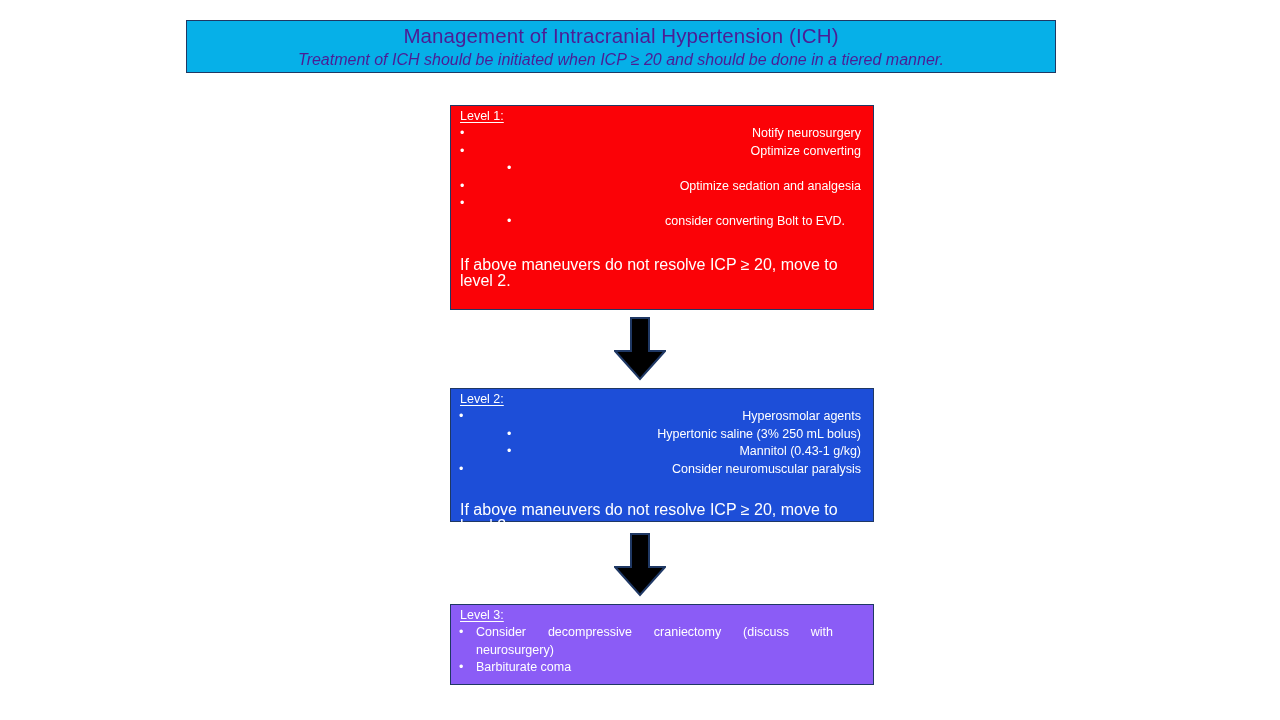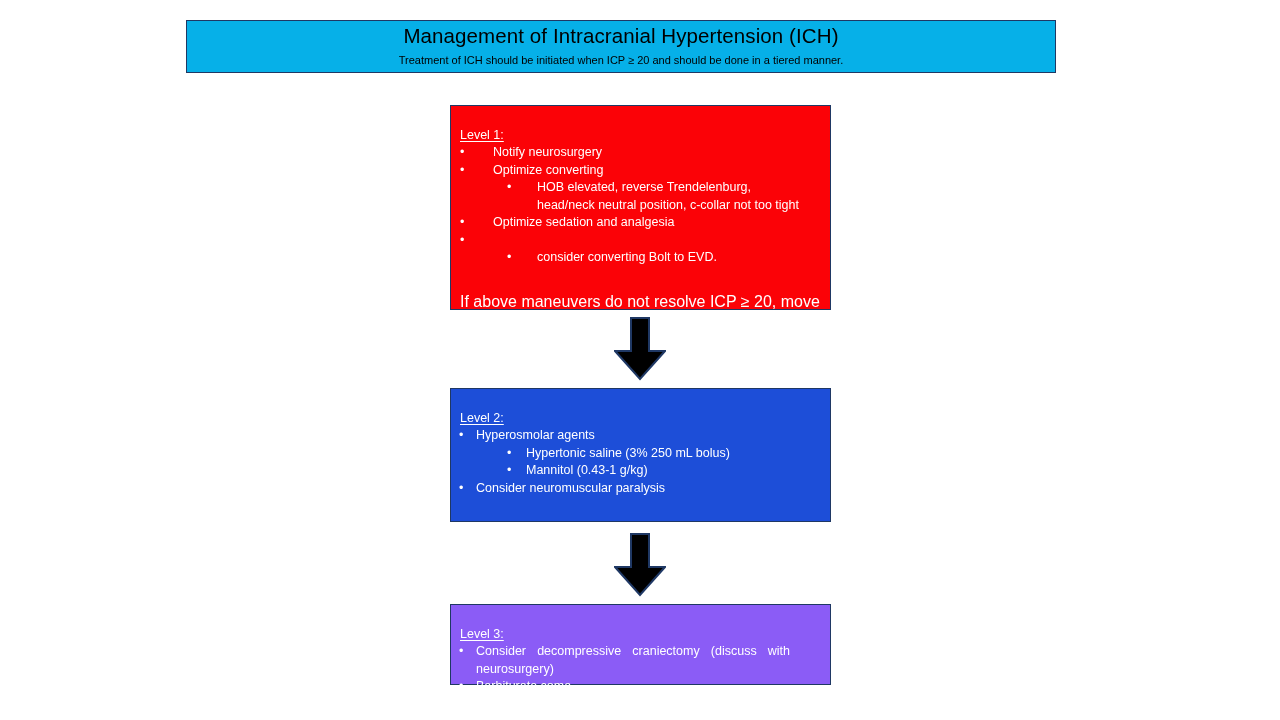--- a/index.html
+++ b/index.html
@@ -24,45 +24,46 @@
     top: 20px;
     width: 870px;
     height: 53px;
     background: #06B0E8;
     border: 1.5px solid #1F3864;
     box-sizing: border-box;
     display: flex;
     flex-direction: column;
     align-items: center;
     justify-content: center;
-    color: #000000;
+    color: #4c1d95;
   }
   .header-title {
     font-size: 20.5px;
     line-height: 25px;
     letter-spacing: 0.1px;
     white-space: nowrap;
   }
   .header-subtitle {
-    font-size: 11px;
+    font-size: 16px;
     line-height: 22px;
     letter-spacing: 0px;
     white-space: nowrap;
     margin-top: 1px;
+    font-style: italic;
   }
 
   
   .level-box {
     position: absolute;
     left: 450px;
-    width: 381px;
+    width: 424px;
     box-sizing: border-box;
     border: 1.5px solid #1F3864;
     color: #ffffff;
-    padding: 19px 0 6px 0;
+    padding: 0 0 6px 0;
   }
   .level-1 { top: 105px;  height: 205px; background: #FB0207; }
   .level-2 { top: 388px;  height: 134px; background: #1d4ed8; }
   .level-3 { top: 604px;  height: 81px;  background: #8b5cf6; }
 
   .level-heading {
     font-size: 12.5px;
     line-height: 16px;
     text-decoration: underline;
     text-underline-offset: 2px;
@@ -81,20 +82,21 @@
     align-items: flex-start;
     font-size: 12.5px;
     line-height: 17.5px;
   }
   .bullet-mark {
     flex: 0 0 auto;
     text-align: left;
   }
   .bullet-text {
     flex: 1 1 auto;
+    text-align: right;
   }
 
   
   .lvl1 .bullet-row.lv-a .bullet-mark { width: 33px; margin-left: 9px; }
   .lvl1 .bullet-row.lv-a .bullet-text { padding-right: 12px; }
   .lvl1 .bullet-row.lv-b .bullet-mark { width: 30px; margin-left: 56px; }
   .lvl1 .bullet-row.lv-b .bullet-text { padding-right: 28px; }
 
   
   .lvl2 .bullet-row.lv-a .bullet-mark { width: 17px; margin-left: 8px; }
@@ -139,21 +141,20 @@
     <li class="bullet-row lv-a">
       <span class="bullet-mark">•</span>
       <span class="bullet-text">Notify neurosurgery</span>
     </li>
     <li class="bullet-row lv-a">
       <span class="bullet-mark">•</span>
       <span class="bullet-text">Optimize converting</span>
     </li>
     <li class="bullet-row lv-b">
       <span class="bullet-mark">•</span>
-      <span class="bullet-text">HOB elevated, reverse Trendelenburg, head/neck neutral position, c-collar not too tight</span>
     </li>
     <li class="bullet-row lv-a">
       <span class="bullet-mark">•</span>
       <span class="bullet-text">Optimize sedation and analgesia</span>
     </li>
     <li class="bullet-row lv-a">
       <span class="bullet-mark">•</span>
     </li>
     <li class="bullet-row lv-b">
       <span class="bullet-mark">•</span>

